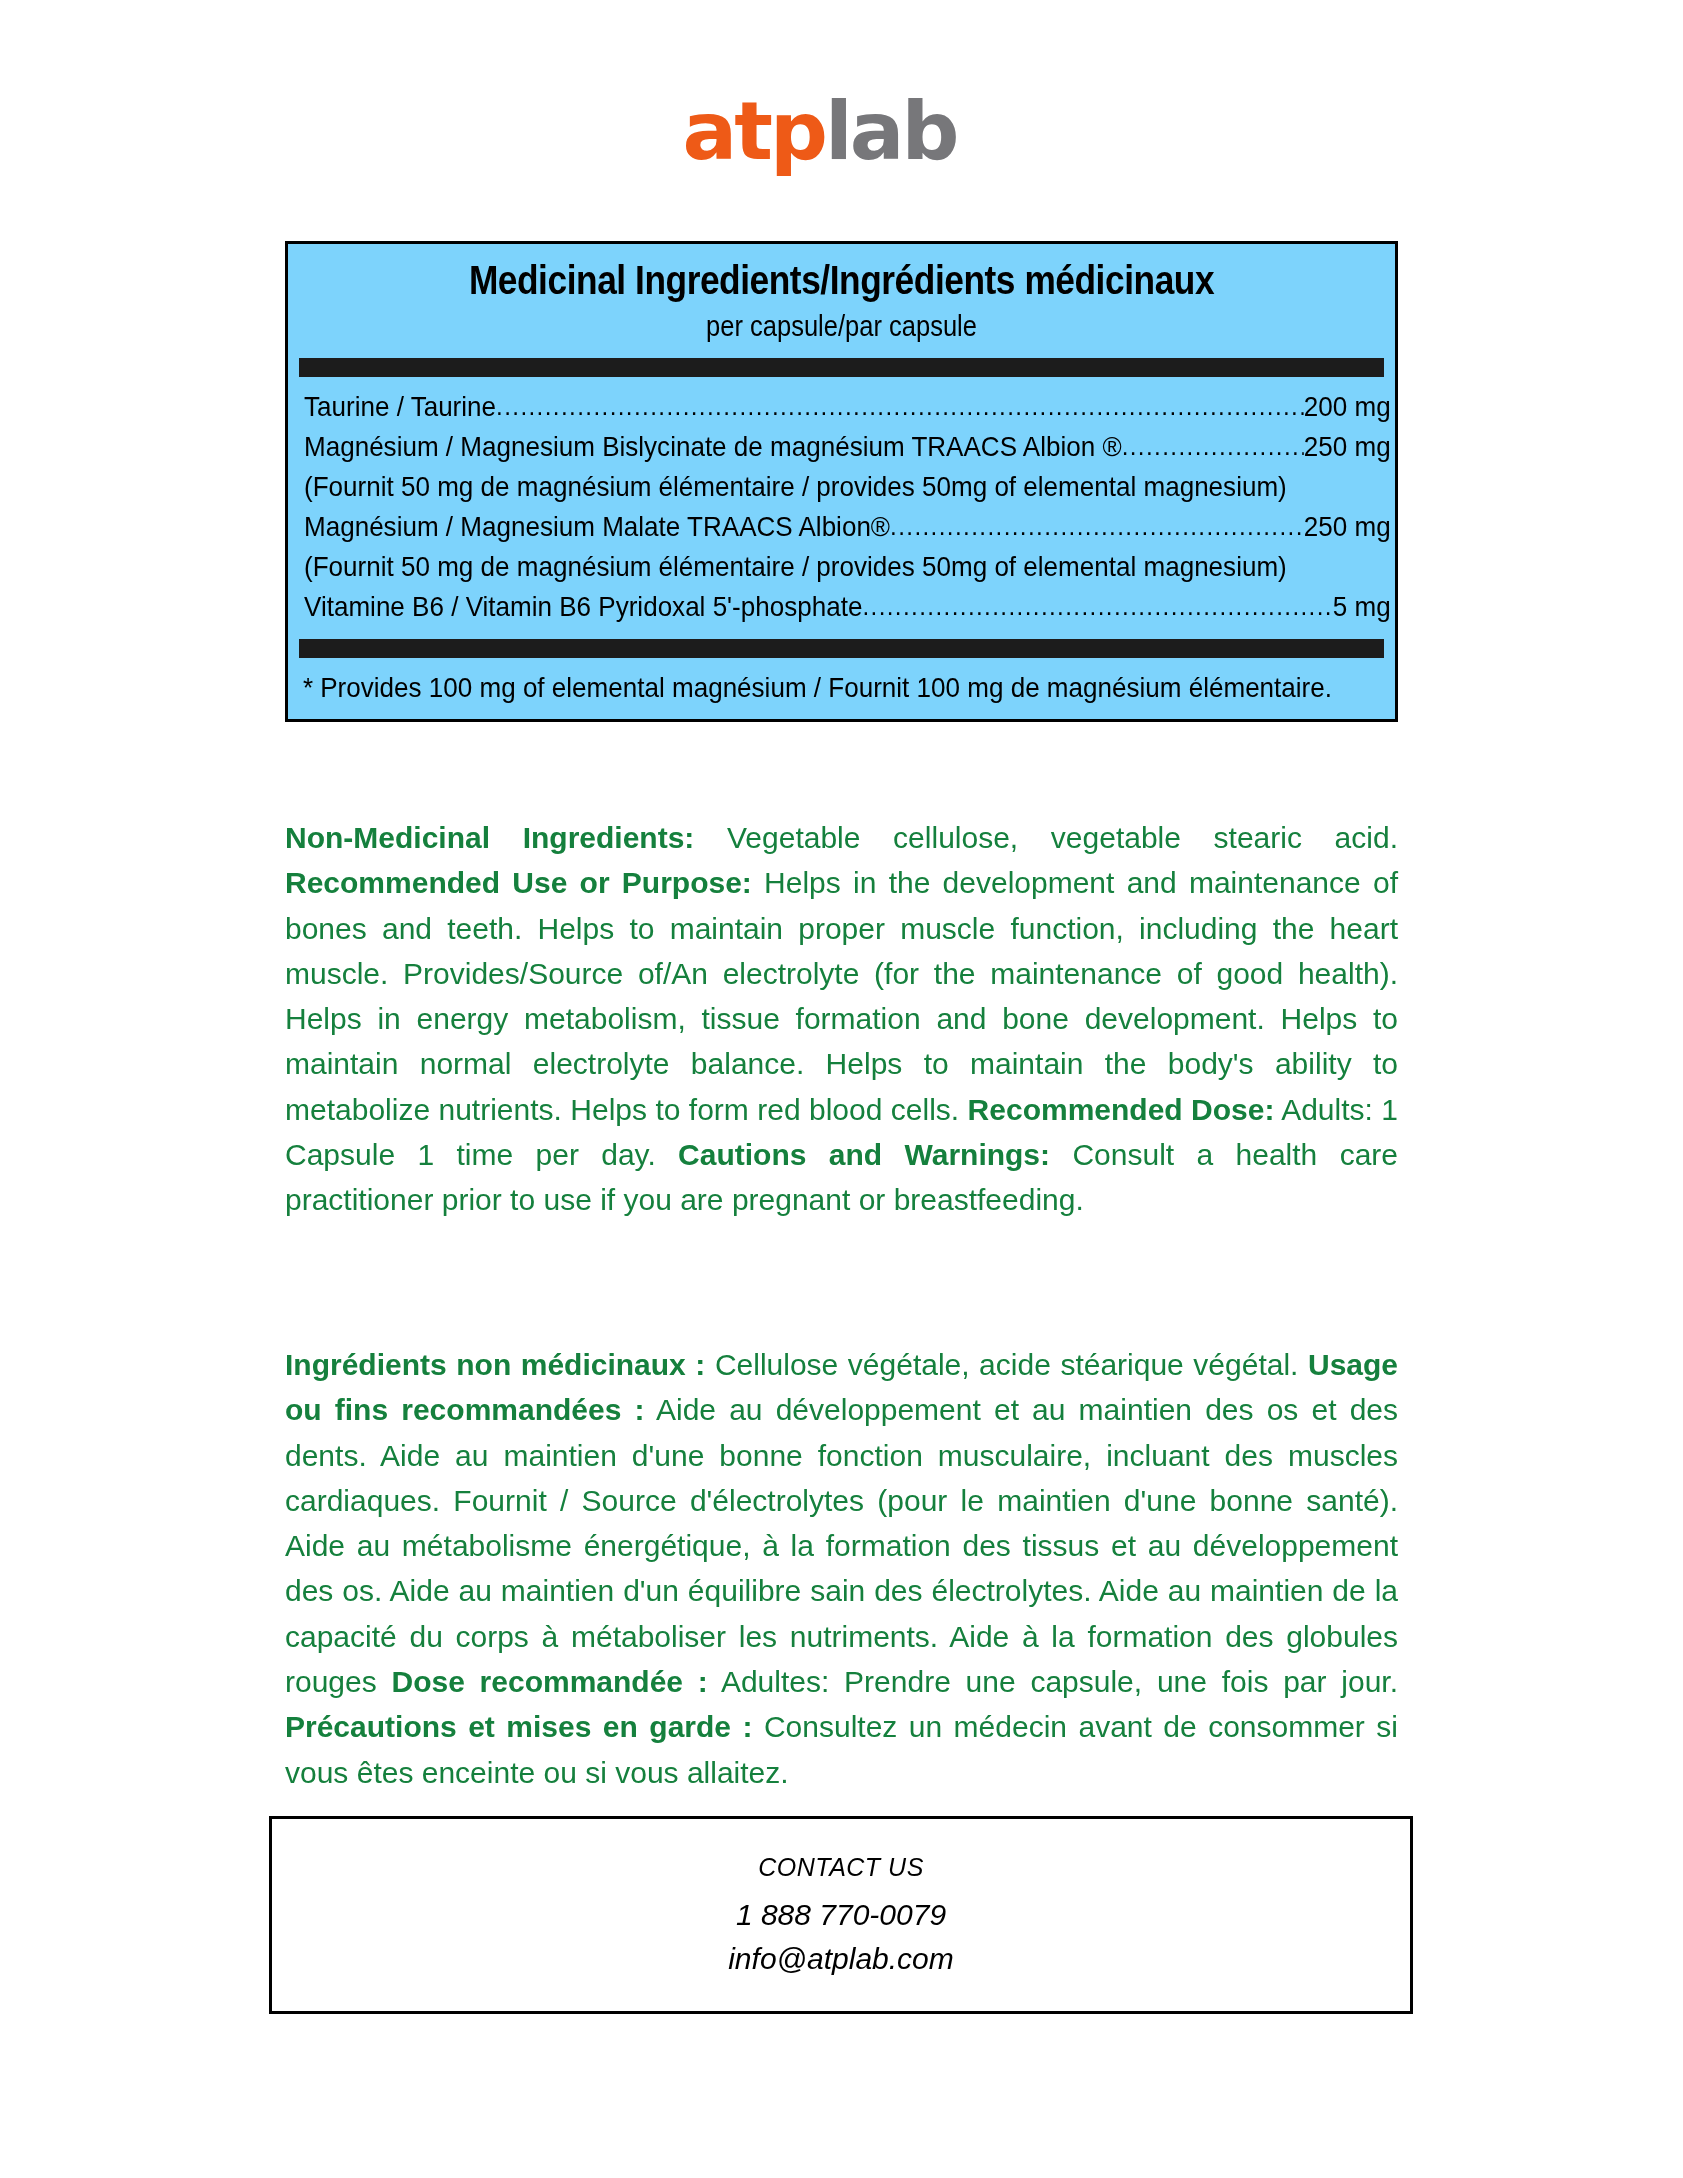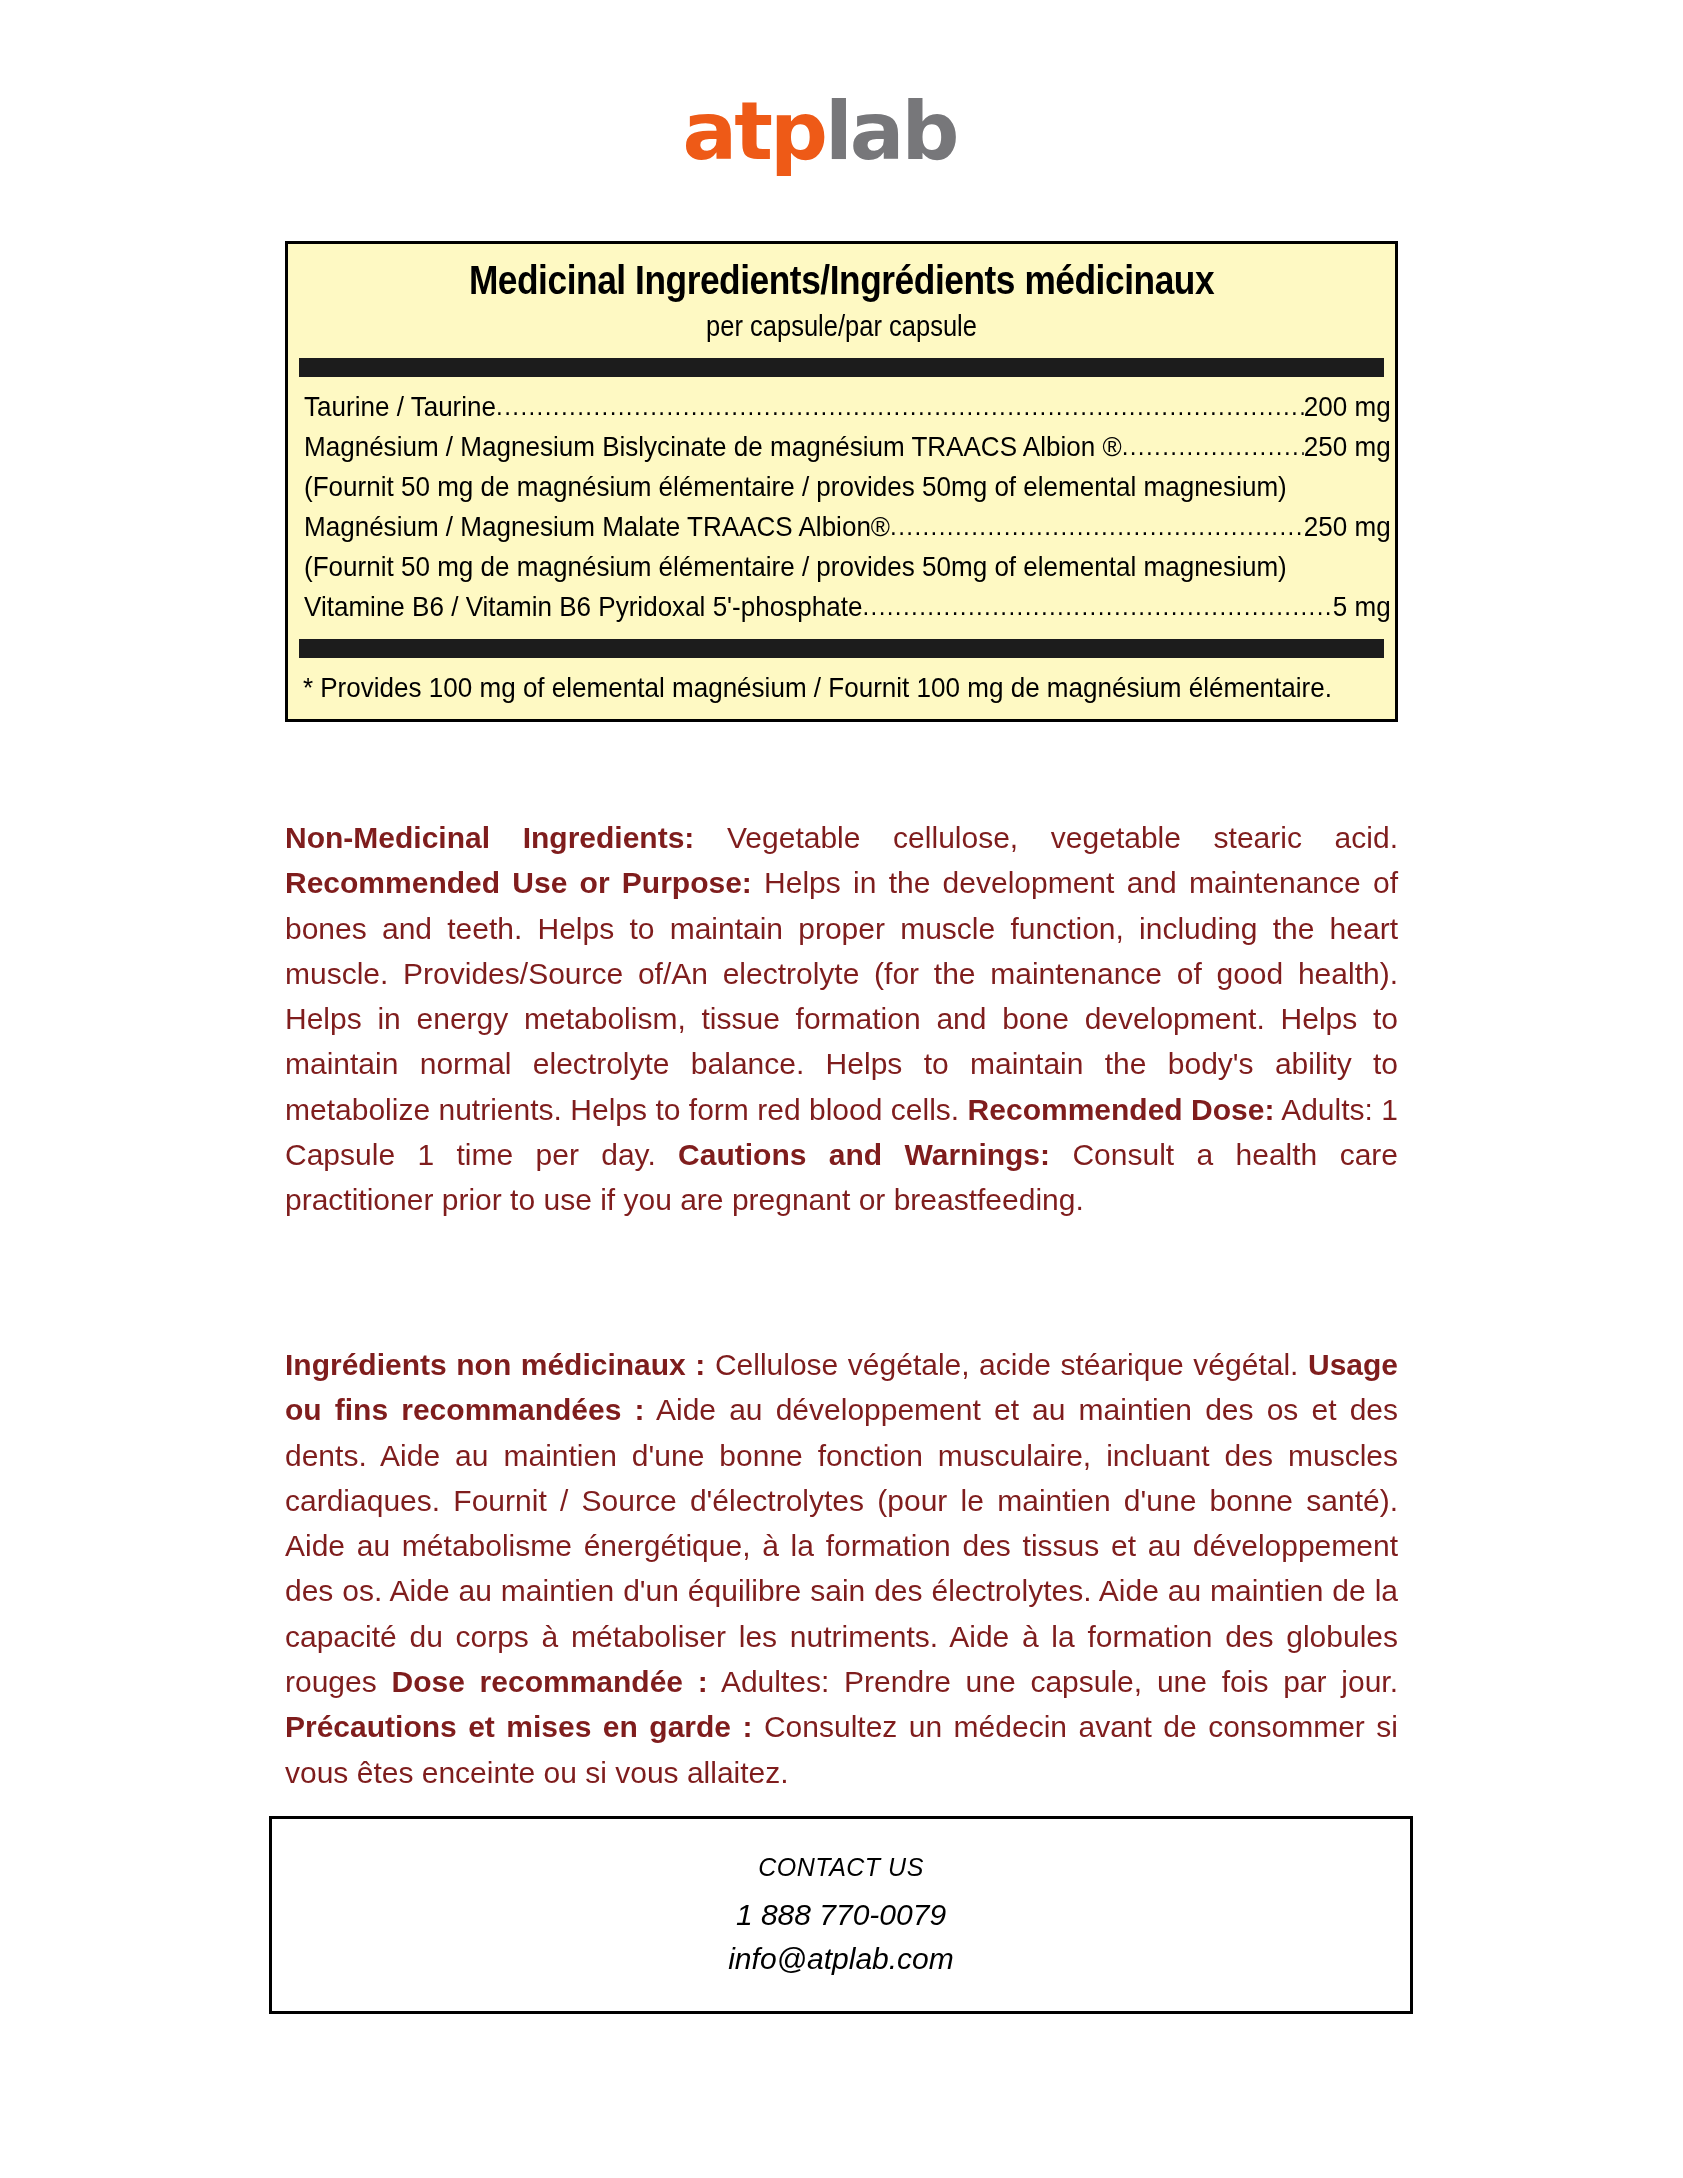--- a/index.html
+++ b/index.html
@@ -42,21 +42,21 @@
   .logo .lab { color: #77777a; }
 
   
   .panel {
     position: absolute;
     left: 285px;
     top: 241px;
     width: 1113px;
     box-sizing: border-box;
     border: 3px solid #000;
-    background: #fef9c3;
+    background: #7dd3fc;
     padding: 0;
   }
   .panel-head {
     text-align: center;
     padding: 14px 10px 6px 10px;
   }
   .panel-title {
     font-family: "Liberation Sans Narrow", "Liberation Sans", sans-serif;
     font-weight: 700;
     font-size: 41px;
@@ -135,21 +135,21 @@
   
   .body-block {
     position: absolute;
     left: 285px;
     width: 1113px;
     font-family: "Liberation Sans Narrow", "Liberation Sans", sans-serif;
     font-size: 30px;
     line-height: 1.51;
     text-align: justify;
     text-justify: inter-word;
-    color: #7f1d1d;
+    color: #15803d;
   }
   .body-block b { font-weight: 700; }
   #para-en { top: 815px; }
   #para-fr { top: 1342px; }
 
   
   .contact-box {
     position: absolute;
     left: 269px;
     top: 1816px;

